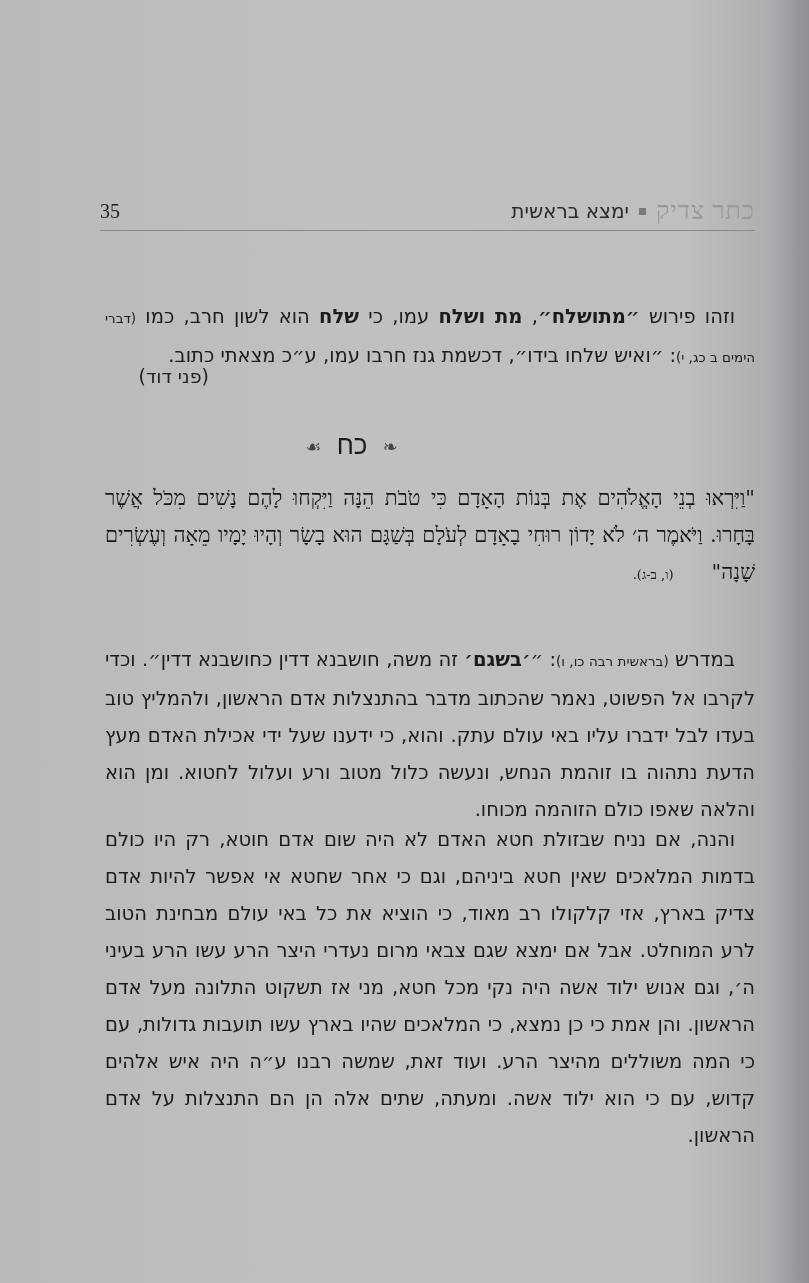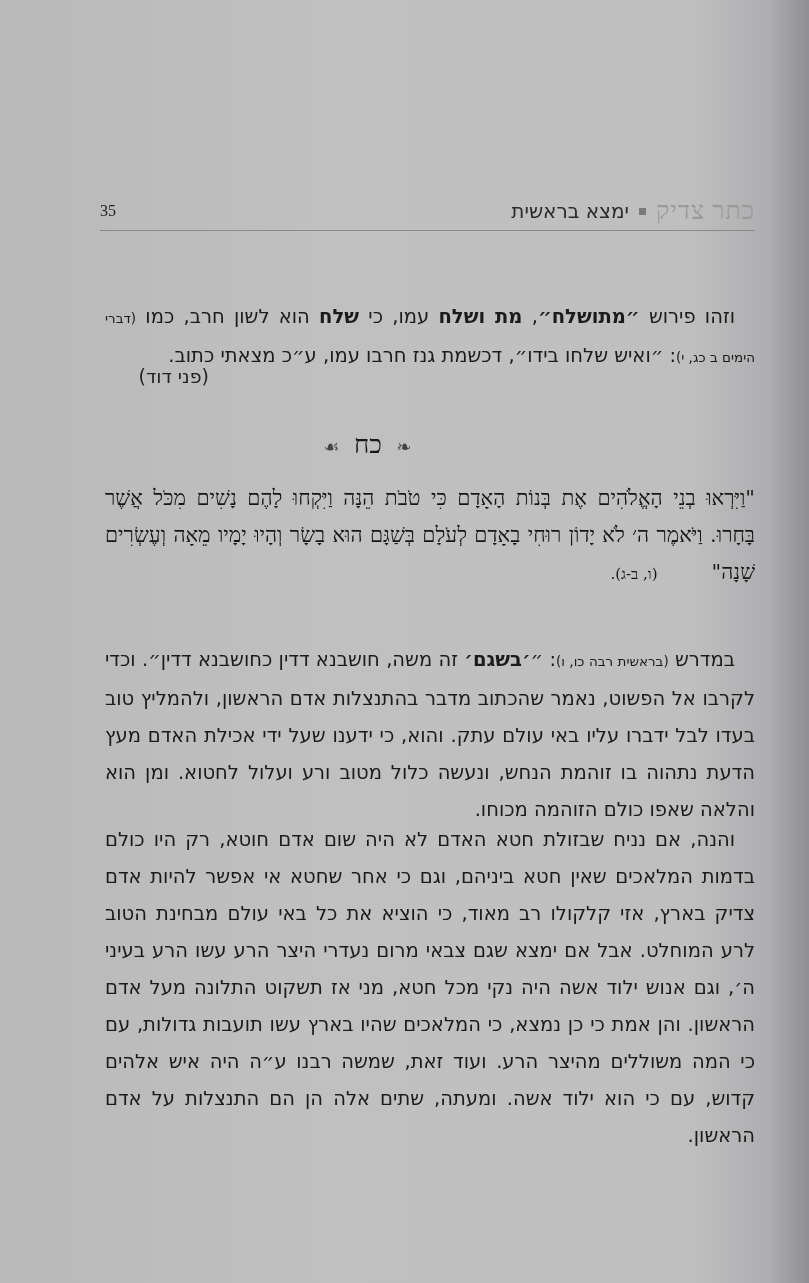--- a/index.html
+++ b/index.html
@@ -14,45 +14,45 @@
     background: linear-gradient(to right, #b9b9b9 0%, #c0c0c0 40%, #bfbfbf 85%, #aeaeb2 95%, #8e8e94 100%);
   }
   .header {
     position: absolute; left: 100px; top: 196px; width: 655px; height: 30px;
     direction: rtl;
     display: flex; align-items: center;
   }
   .header .book-title { font-size: 25px; color: #9a9a9a; font-family: Liberation Serif, serif; letter-spacing: 1px; }
   .header .sep { width: 7px; height: 7px; background: #7a7a7a; margin: 0 10px; display: inline-block; }
   .header .parsha { font-size: 20px; color: #2a2a2a; font-family: "DejaVu Sans", sans-serif; }
-  .header .page-num { margin-right: auto; font-size: 16px; color: #222; font-family: "Liberation Serif", serif; direction: ltr; text-align: center; }
+  .header .page-num { margin-right: auto; font-size: 20px; color: #222; font-family: "Liberation Serif", serif; direction: ltr; text-align: center; }
   .header-rule { position: absolute; left: 100px; top: 230px; width: 655px; height: 1px; background: #8a8a8a; }
 
   .text {
     position: absolute; left: 105px; width: 650px;
     direction: rtl; text-align: justify; text-align-last: right;
     font-family: "DejaVu Sans", sans-serif; font-size: 19.5px; line-height: 37px; color: #1b1b1b; margin-top: 38px;
   }
   .p1 { top: 260px; text-indent: 20px; }
   .cite { font-size: 13.5px; }
   .b { font-weight: bold; }
   .signature { position: absolute; right: 600px; top: 365px; font-size: 19px; color: #222; direction: rtl; font-family: "DejaVu Sans", sans-serif; }
 
   .section-title {
-    position: absolute; left: 16px; width: 703px; top: 430px; text-align: center;
-    font-family: Liberation Serif, serif; font-size: 26px; color: #1a1a1a; direction: rtl;
+    position: absolute; left: 0; width: 703px; top: 430px; text-align: center;
+    font-family: Liberation Sans, sans-serif; font-size: 26px; color: #1a1a1a; direction: rtl;
   }
   .orn { font-size: 18px; color: #444; margin: 0 8px; vertical-align: middle; }
 
   .verse {
     position: absolute; left: 105px; width: 650px; top: 480px;
     direction: rtl; text-align: justify; text-align-last: right;
     font-family: "DejaVu Serif", serif; font-size: 21px; line-height: 37px; color: #151515;
   }
-  .verse .vcite { font-size: 15px; margin-right: 54px; }
+  .verse .vcite { font-size: 13px; margin-right: 38px; }
 
   .p2 { top: 603px; text-indent: 20px; }
   .p3 { top: 783px; text-indent: 20px; }
   .p4 { top: 1097px; text-indent: 20px; }
 </style>
 </head>
 <body>
 
 <div class="page">
 

